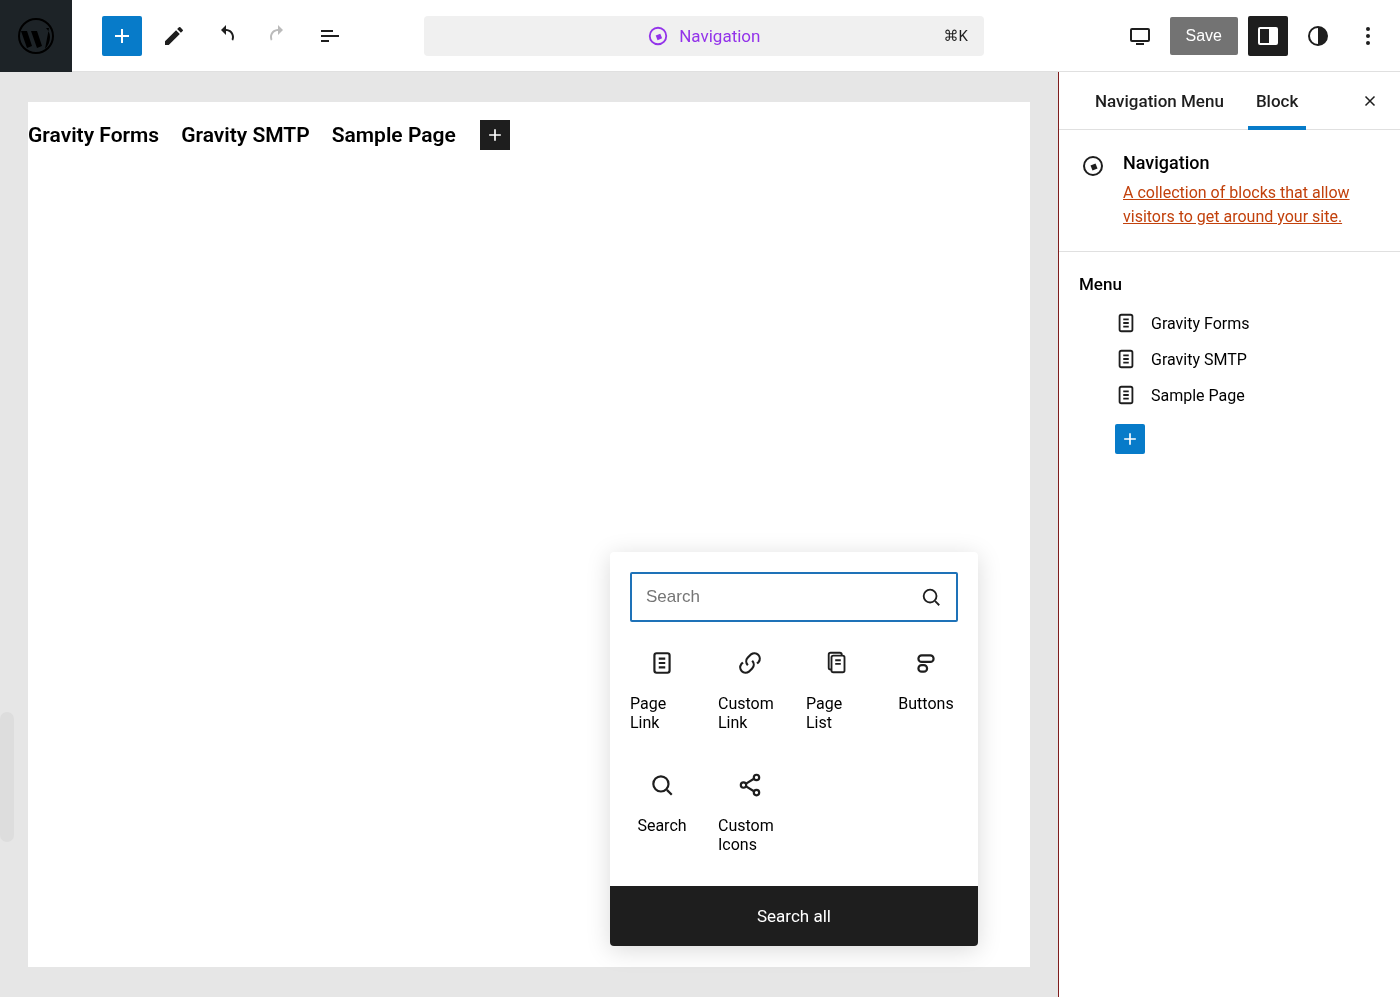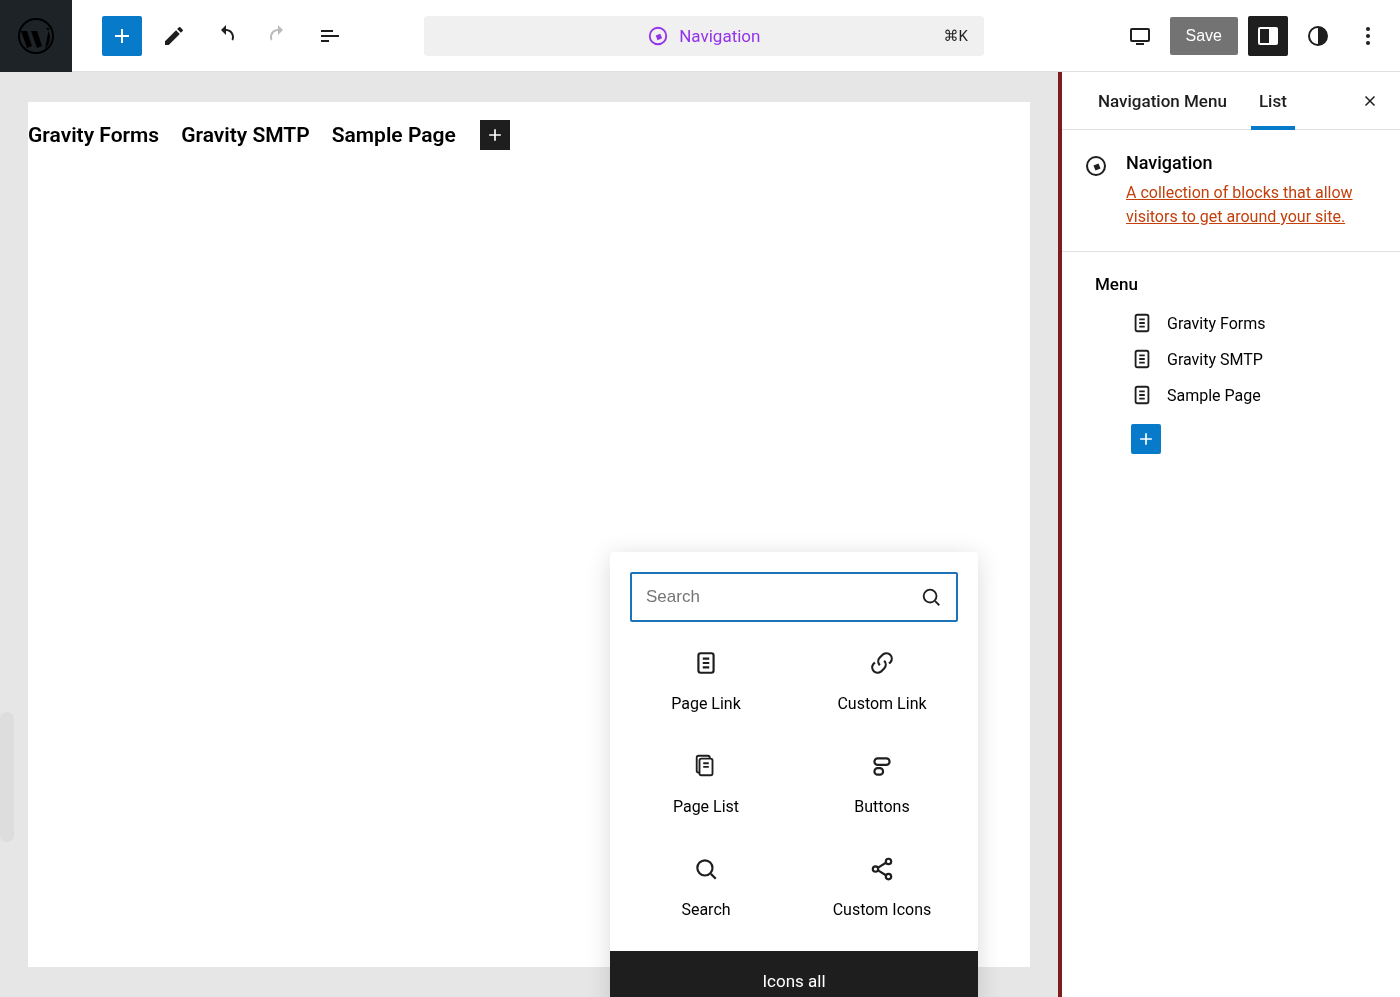--- a/index.html
+++ b/index.html
@@ -26,46 +26,46 @@
 
 .workspace { display: flex; height: calc(100% - 72px); }
 .canvas-wrap { flex: 1; background: #e6e6e6; padding: 30px 28px; position: relative; overflow: hidden; }
 .canvas { background: #fff; height: 100%; padding: 10px 0; }
 .nav-block { display: flex; align-items: center; gap: 22px; font-size: 21px; font-weight: 600; padding: 8px 0; }
 .nav-block .nav-item { cursor: pointer; }
 .nav-add { width: 30px; height: 30px; background: #1e1e1e; display: flex; align-items: center; justify-content: center; cursor: pointer; margin-left: 2px; }
 .nav-add svg { width: 20px; height: 20px; fill: #fff; }
 
 
-.sidebar { width: 342px; border-left: 4px solid #7f1d1d; display: flex; flex-direction: column; }
+.sidebar { width: 342px; border-left: 1px solid #7f1d1d; display: flex; flex-direction: column; }
 .tab-row { display: flex; align-items: center; height: 58px; border-bottom: 1px solid #e0e0e0; padding: 0 16px 0 20px; position: relative; }
 .tab { padding: 0 16px; font-size: 17px; font-weight: 500; color: #1e1e1e; height: 100%; display: flex; align-items: center; cursor: pointer; position: relative; }
 .tab.active::after { content: ""; position: absolute; bottom: -1px; left: 8px; right: 8px; height: 4px; background: #077bc9; }
 .tab-close { margin-left: auto; cursor: pointer; width: 28px; height: 28px; display: flex; align-items: center; justify-content: center; }
 .tab-close svg { width: 18px; height: 18px; }
 .block-header { display: flex; gap: 16px; padding: 22px 20px; border-bottom: 1px solid #e0e0e0; }
 .block-header-icon { width: 28px; height: 28px; display: flex; align-items: center; justify-content: center; flex-shrink: 0; }
 .block-header-icon svg { width: 24px; height: 24px; }
 .block-header-text h3 { font-size: 18px; font-weight: 500; margin-bottom: 8px; }
 .block-header-text p { font-size: 16px; color: #c2410c; line-height: 1.5; text-decoration: underline; }
-.menu-section { padding: 22px 33px; }
+.menu-section { padding: 22px 20px; }
 .menu-section h4 { font-size: 17px; font-weight: 500; margin-bottom: 18px; }
 .menu-list { display: flex; flex-direction: column; gap: 14px; margin-left: 36px; }
 .menu-item-row { display: flex; align-items: center; gap: 14px; font-size: 16px; cursor: pointer; }
 .menu-item-row svg { width: 22px; height: 22px; flex-shrink: 0; }
 .sidebar-add { width: 30px; height: 30px; background: #077bc9; display: flex; align-items: center; justify-content: center; border-radius: 2px; cursor: pointer; margin-top: 18px; margin-left: 36px; }
 .sidebar-add svg { width: 20px; height: 20px; fill: #fff; }
 
 
 .popover { position: absolute; left: 610px; top: 480px; width: 368px; background: #fff; box-shadow: 0 4px 24px rgba(0,0,0,0.15); border-radius: 4px; z-index: 100; }
 .popover-body { padding: 20px; }
 .search-box { height: 50px; border: 2px solid #1e72b8; border-radius: 2px; display: flex; align-items: center; padding: 0 14px; }
 .search-box input { flex: 1; border: none; outline: none; font-size: 17px; background: transparent; }
 .search-box svg { width: 22px; height: 22px; }
-.block-grid { display: grid; grid-template-columns: repeat(2, 1fr); gap: 24px; margin-top: 28px; row-gap: 40px; }
+.block-grid { display: grid; grid-template-columns: repeat(4, 1fr); gap: 24px; margin-top: 28px; row-gap: 40px; }
 .block-opt { display: flex; flex-direction: column; align-items: center; gap: 18px; cursor: pointer; }
 .block-opt svg { width: 26px; height: 26px; }
 .block-opt-label { font-size: 16px; }
 .browse-all { background: #1e1e1e; color: #fff; text-align: center; padding: 20px; font-size: 17px; cursor: pointer; margin-top: 12px; border-radius: 0 0 4px 4px; }
 
 
 .scroll-hint { position: absolute; left: 0; top: 640px; width: 14px; height: 130px; background: #ddd; border-radius: 7px; }
 </style>
 </head>
 <body>
@@ -268,28 +268,28 @@
             <span class="block-opt-label">Search</span>
           </div>
           <div class="block-opt">
             <svg viewBox="0 0 24 24" style="color:#1e1e1e">
                 <use href="#i-share"></use>
               </svg>
             <span class="block-opt-label">Custom Icons</span>
           </div>
         </div>
       </div>
-      <div class="browse-all">Icons all</div>
+      <div class="browse-all">Search all</div>
     </div>
   </div>
 
   <div class="sidebar">
     <div class="tab-row">
       <div class="tab">Navigation Menu</div>
-      <div class="tab active">List</div>
+      <div class="tab active">Block</div>
       <div class="tab-close">
           <svg viewBox="0 0 24 24" style="color:#1e1e1e">
             <use href="#i-close"></use>
           </svg>
         </div>
     </div>
     <div class="block-header">
       <div class="block-header-icon">
         <svg viewBox="0 0 24 24" style="color:#1e1e1e">
             <use href="#i-compass"></use>

